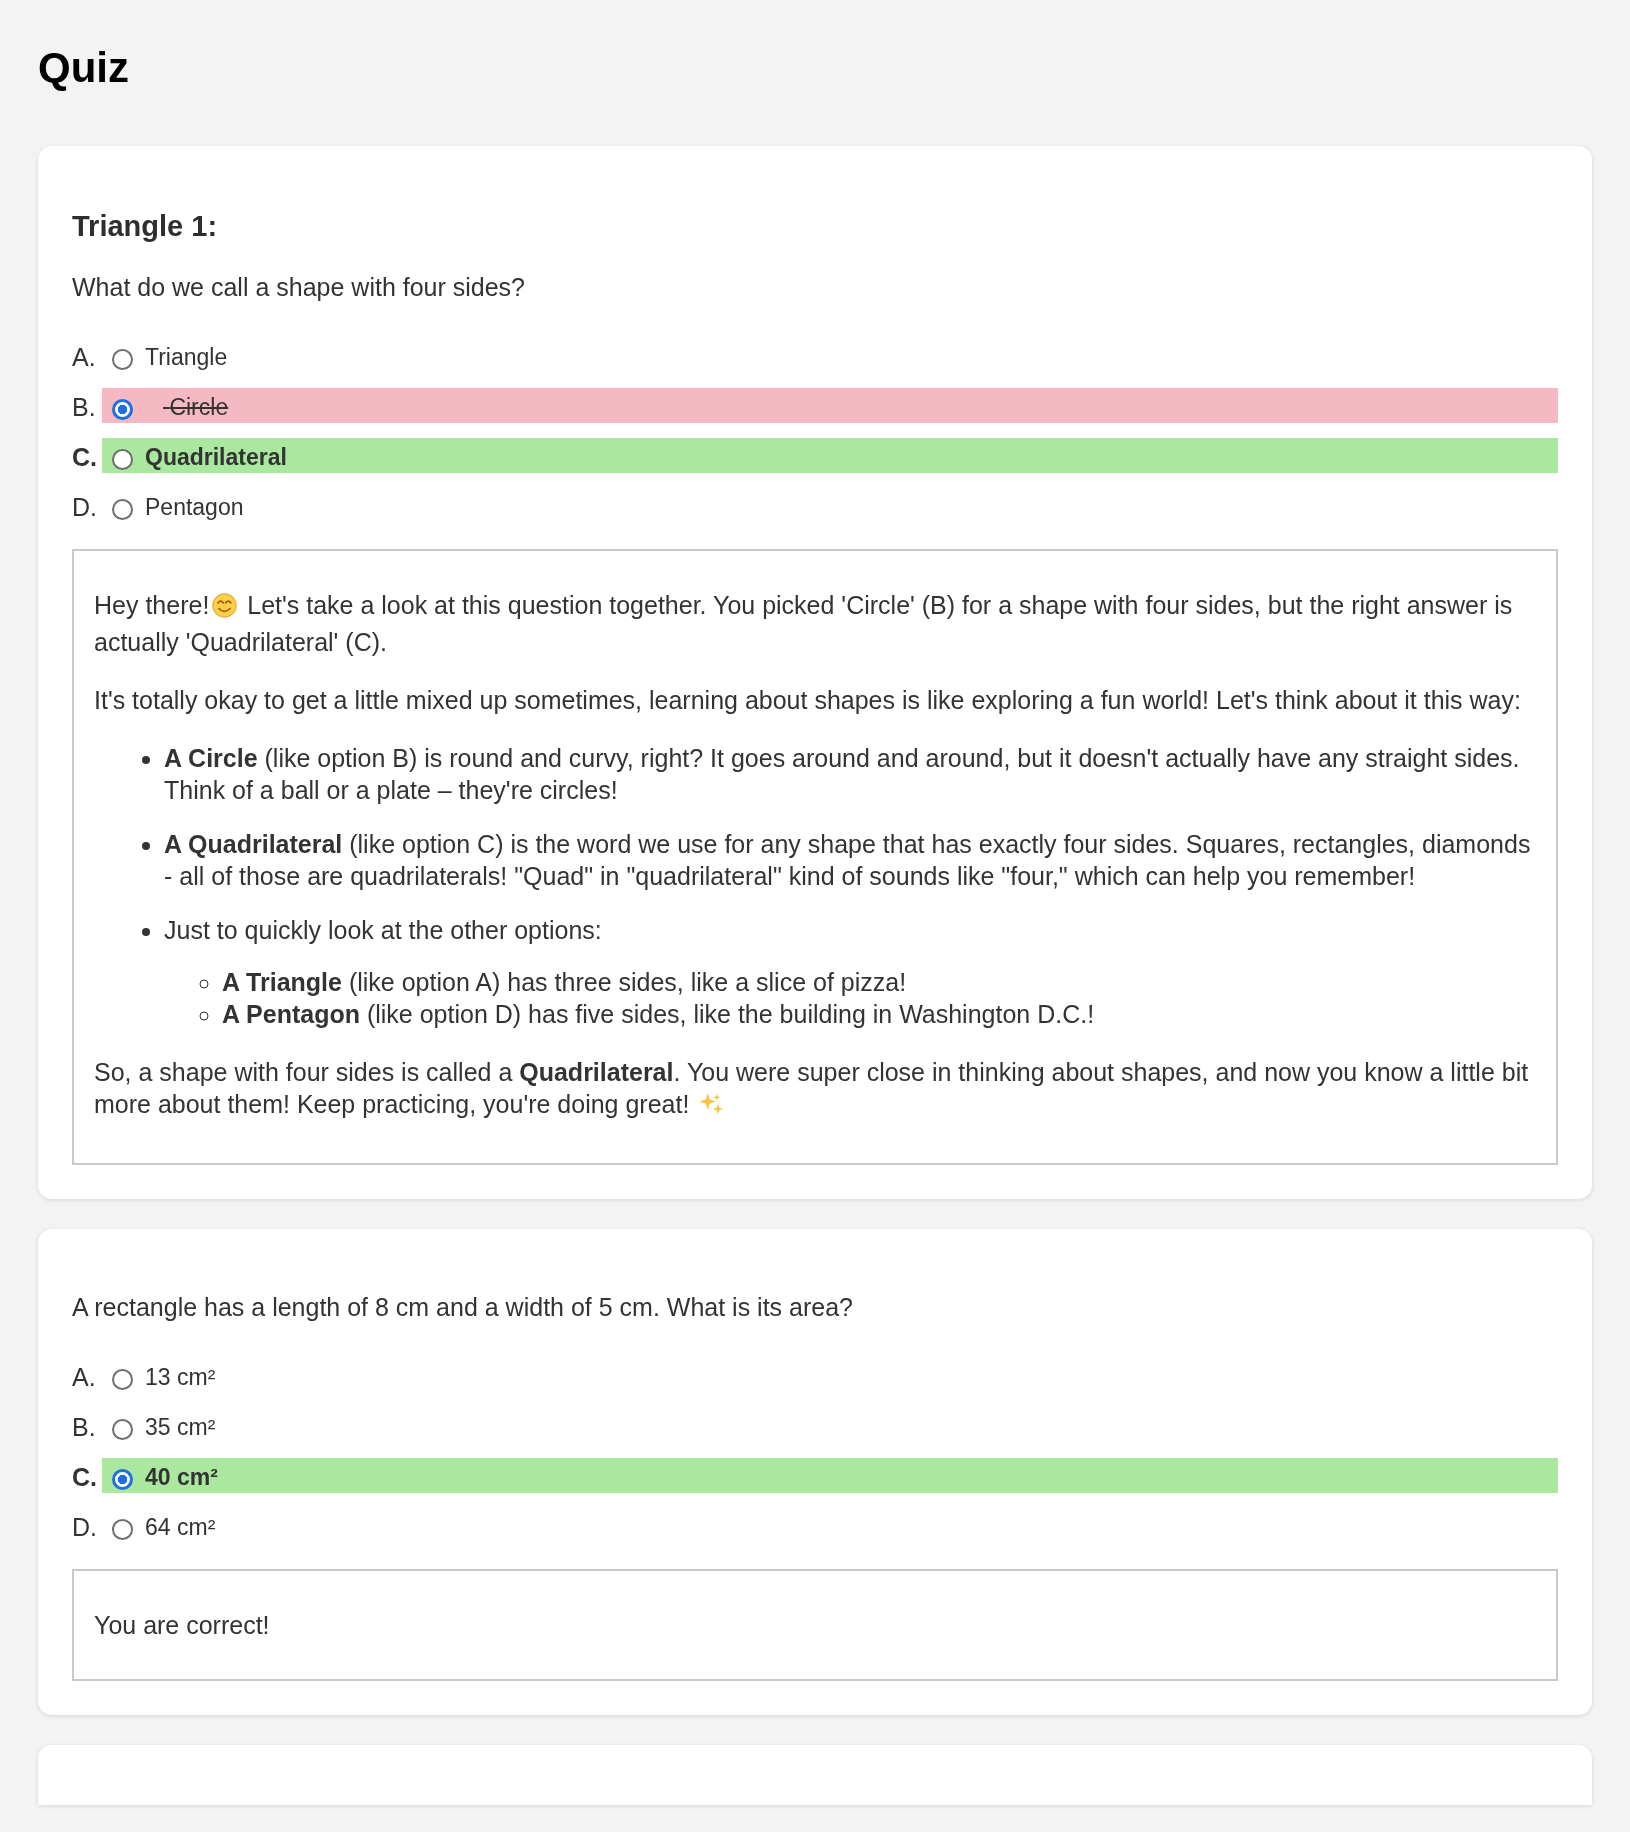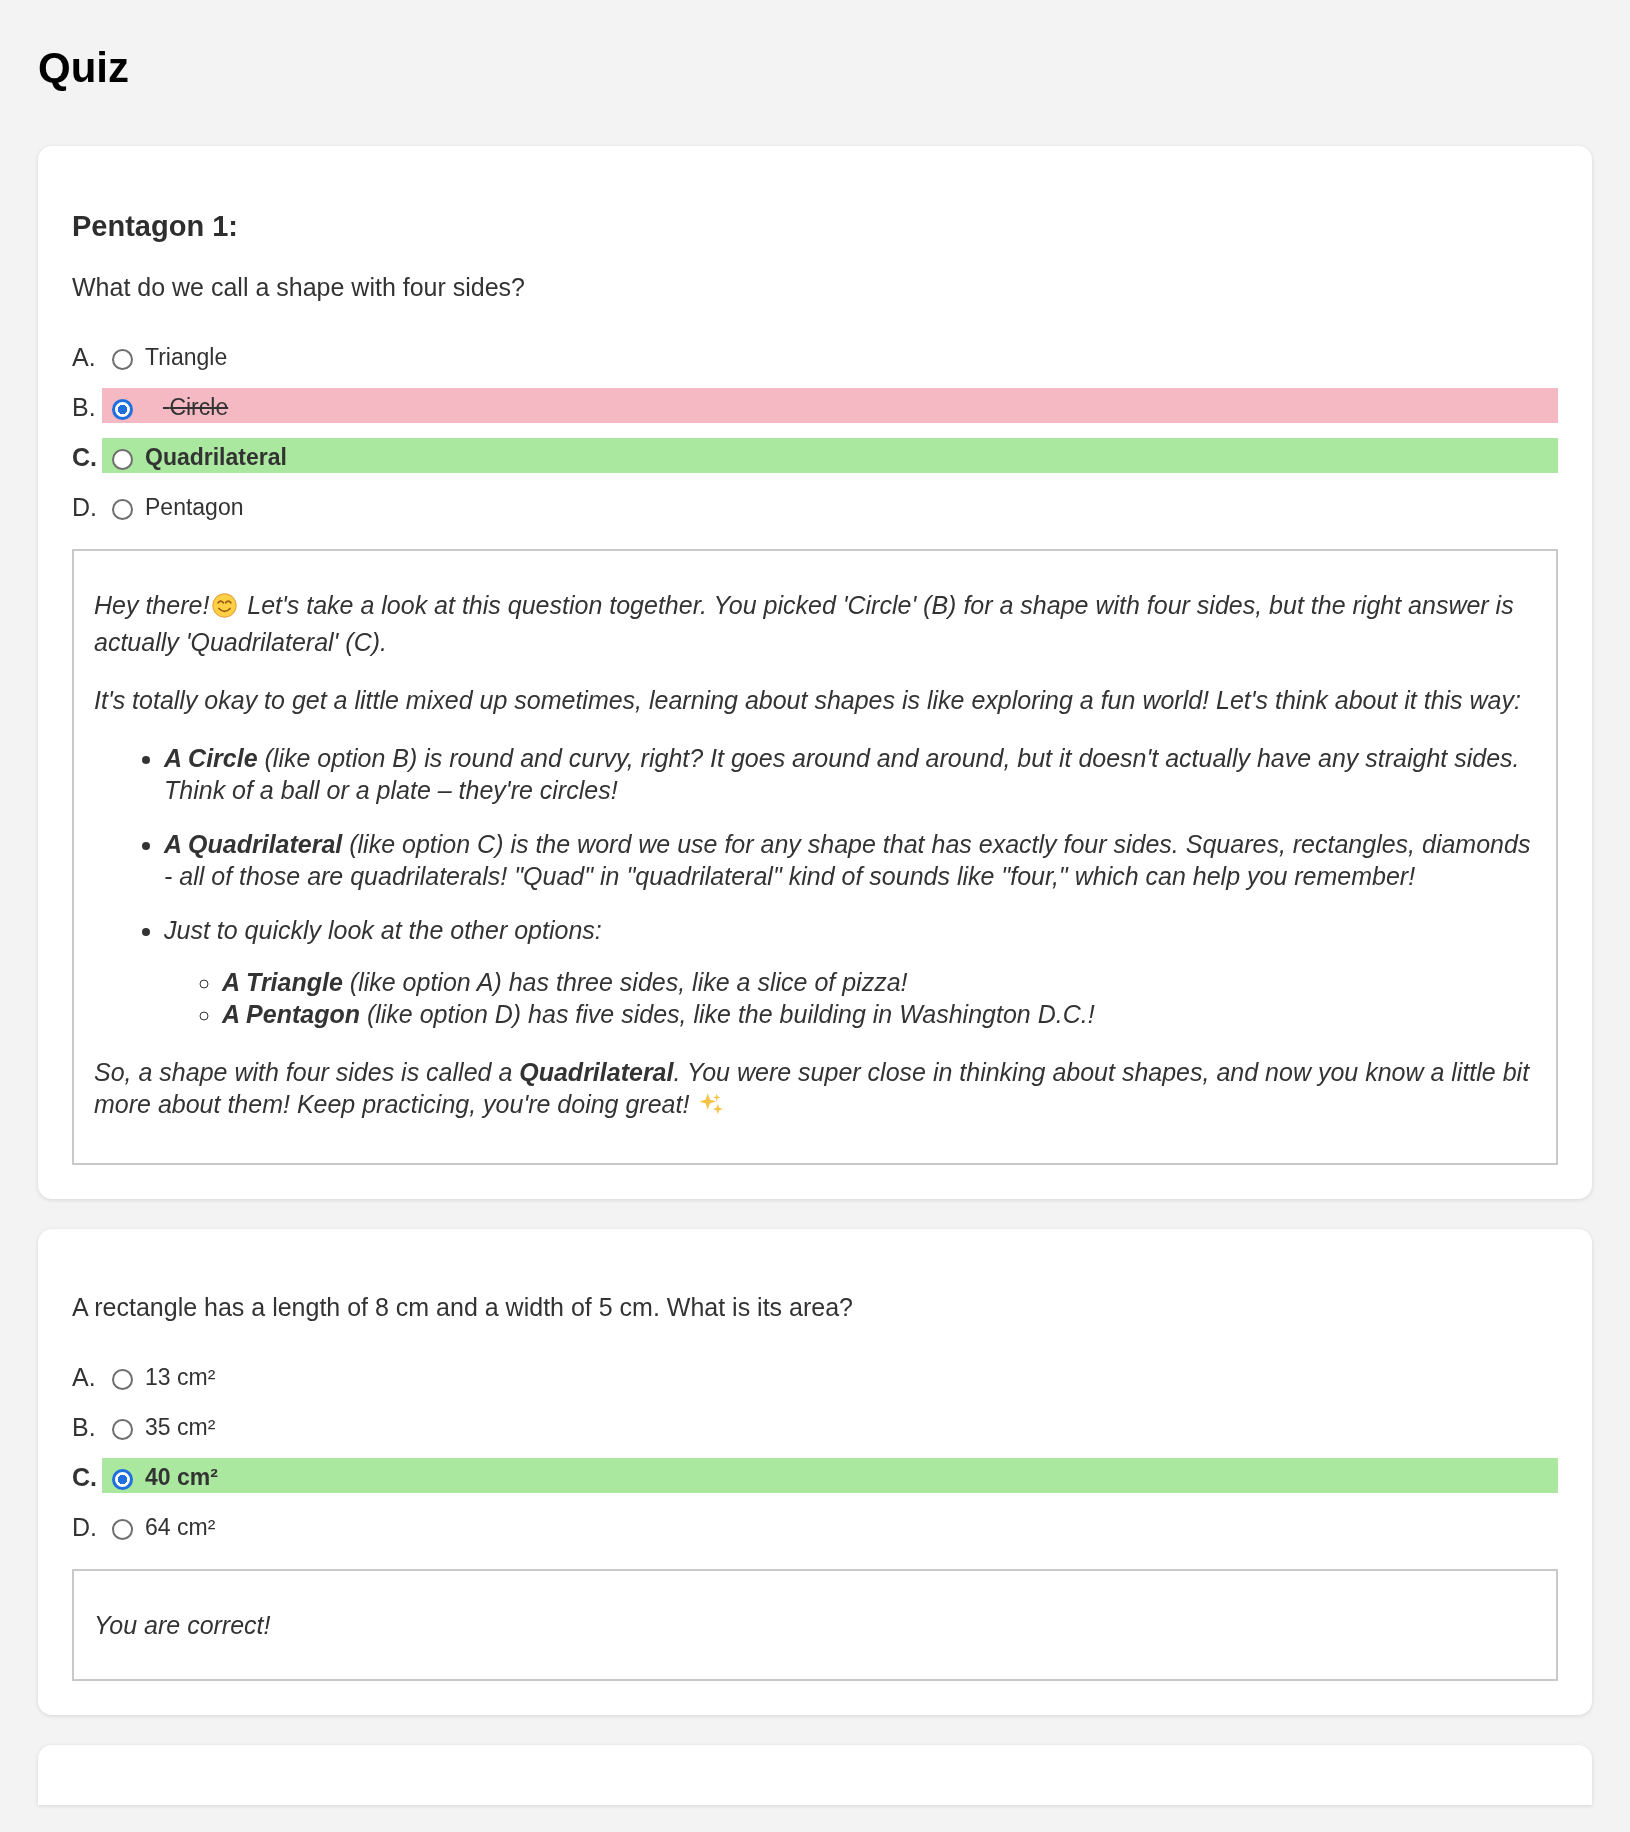--- a/index.html
+++ b/index.html
@@ -40,42 +40,42 @@
     margin-right: 12px;
   }
   .radio.checked {
     border: 3px solid var(--radio-selected, #1f6fe0);
     background: radial-gradient(circle, var(--radio-selected, #1f6fe0) 0 4.5px, #fff 4.6px);
   }
   .struck { text-decoration: line-through; }
   .struck::before { content: "\00a0"; }
   .feedback {
     border: 2px solid #c9c9c9; margin-top: 26px; padding: 12px 20px;
-    font-style: italic; font-size: 25px; line-height: 32px; color: #333;
+    font-size: 25px; line-height: 32px; color: #333;
   }
   .feedback p { margin: 26px 0; }
   .feedback ul { margin: 26px 0; padding-left: 70px; list-style: disc; }
   .feedback > ul > li { margin-bottom: 22px; }
   .feedback > ul > li:last-child { margin-bottom: 8px; }
   .feedback ul ul { margin: 20px 0 0; padding-left: 58px; list-style: circle; }
   .feedback ul ul li { margin-bottom: 0; }
   .emoji-icon { display: inline-block; vertical-align: -5px; margin: 0 2px; }
   .card-sliver {
     background: #fff; border-radius: 14px 14px 0 0; margin: 0 38px;
     height: 60px; box-shadow: 0 1px 4px rgba(0,0,0,0.12);
   }
   b { font-weight: 700; text-align: right; }
 </style>
 </head>
 <body>
 
 <h1 class="page-title">Quiz</h1>
 
 <div class="card">
-  <h3 class="q-heading">Pentagon 1:</h3>
+  <h3 class="q-heading">Triangle 1:</h3>
   <p class="q-text">What do we call a shape with four sides?</p>
 
   <div class="options">
     <div class="opt-row">
       <span class="opt-letter">A.</span>
       <span class="opt-body">
         <span class="radio"></span>
         <span>Triangle</span>
       </span>
     </div>

